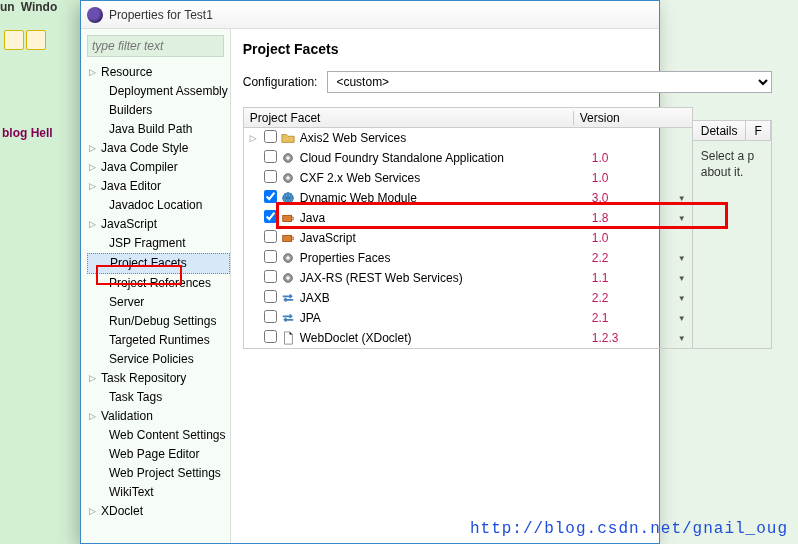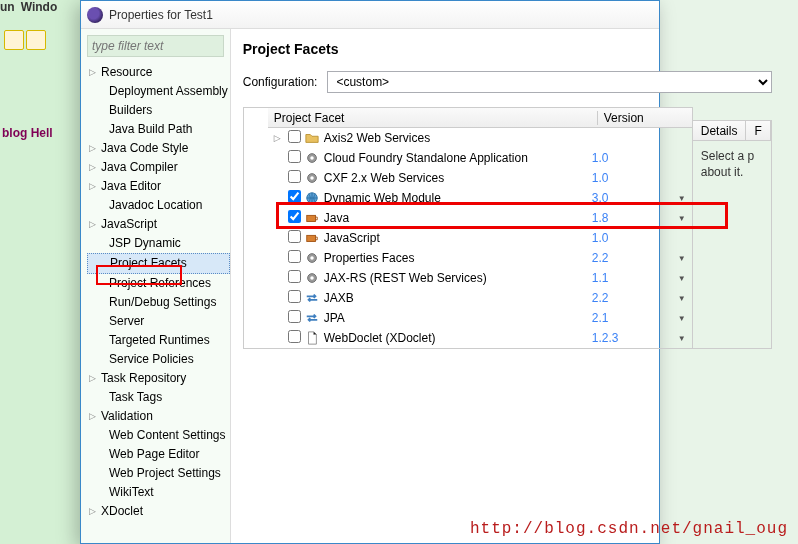--- a/index.html
+++ b/index.html
@@ -24,38 +24,38 @@
 .tree .item.indent { padding-left:22px; }
 .tree .arrow { width:12px; display:inline-block; color:#888; font-size:9px; }
 .tree .item.sel { background:#d7e8f8; border:1px dotted #5a8cc4;}
 .redbox1 { position:absolute; left:96px; top:265px; width:86px; height:20px; border:2px solid #e00; pointer-events:none;}
 .main { flex:1; padding: 12px 10px 0 12px; position:relative;}
 .main h2 { font-size:14px; font-weight:bold; margin-bottom:14px;}
 .cfg-row { display:flex; align-items:center; margin-bottom:14px;}
 .cfg-row label { margin-right:10px;}
 .cfg-row select { flex:1; height:22px; border:1px solid #abadb3; background:#fff; padding:0 4px;}
 .panes { display:flex; border-top: none;}
-.facet-pane { width:450px; border:1px solid #ccc;padding-left:24px; }
+.facet-pane { width:450px; border:1px solid #ccc; }
 .fhdr { display:flex; background:linear-gradient(#fafafa,#eee); border-bottom:1px solid #ccc; height:20px; align-items:center;}
 .fhdr .c1 { width:330px; padding-left:6px; border-right:1px solid #ccc;}
 .fhdr .c2 { flex:1; padding-left:6px;}
 .frow { display:flex; align-items:center; height:20px; padding-left:6px;}
 .frow .exp { width:14px; font-size:9px; color:#888;}
 .frow .cb { width:16px;}
 .frow .ic { width:16px; height:16px; margin-right:4px; display:flex; align-items:center; justify-content:center;}
 .frow .nm { flex:1; }
-.frow .ver { width:80px; color:#3b82f6;}
+.frow .ver { width:80px; color:#be185d;}
 .frow .dd { width:20px; color:#555; font-size:8px; text-align:center;}
 .ic svg { width:14px; height:14px;}
 .details-pane { flex:1; border:1px solid #ccc; border-left:none;margin-top:13px; }
 .tabs { display:flex; background:linear-gradient(#fafafa,#eee); border-bottom:1px solid #ccc; height:20px; align-items:center;}
 .tabs .tab { padding:0 8px; border-right:1px solid #ccc; height:100%; display:flex; align-items:center;}
 .details-body { padding:8px; color:#333; line-height:1.3;}
 .redbox2 { position:absolute; left:276px; top:202px; width:452px; height:27px; border:3px solid #e00; pointer-events:none;}
-.watermark { position:absolute; right:10px; bottom:6px; color:#b91c1c; font-family: "Courier New", monospace; font-size:16px; letter-spacing:1px;}
+.watermark { position:absolute; right:10px; bottom:6px; color:#1d4ed8; font-family: "Courier New", monospace; font-size:16px; letter-spacing:1px;}
 input[type=checkbox]{ width:13px; height:13px; }
 </style>
 </head>
 <body>
 
 <div class="bg-editor"></div>
 <div class="bg-menus">
   <span>un</span><span>Windo</span>
 </div>
 <div class="bg-toolbar">
@@ -102,33 +102,33 @@
             <span>Java Editor</span>
           </div>
           <div class="item indent">
             <span>Javadoc Location</span>
           </div>
           <div class="item">
             <span class="arrow">▷</span>
             <span>JavaScript</span>
           </div>
           <div class="item indent">
-            <span>JSP Dynamic</span>
+            <span>JSP Fragment</span>
           </div>
           <div class="item indent sel">
             <span>Project Facets</span>
           </div>
           <div class="item indent">
             <span>Project References</span>
           </div>
           <div class="item indent">
+            <span>Server</span>
+          </div>
+          <div class="item indent">
             <span>Run/Debug Settings</span>
-          </div>
-          <div class="item indent">
-            <span>Server</span>
           </div>
           <div class="item indent">
             <span>Targeted Runtimes</span>
           </div>
           <div class="item indent">
             <span>Service Policies</span>
           </div>
           <div class="item">
             <span class="arrow">▷</span>
             <span>Task Repository</span>

